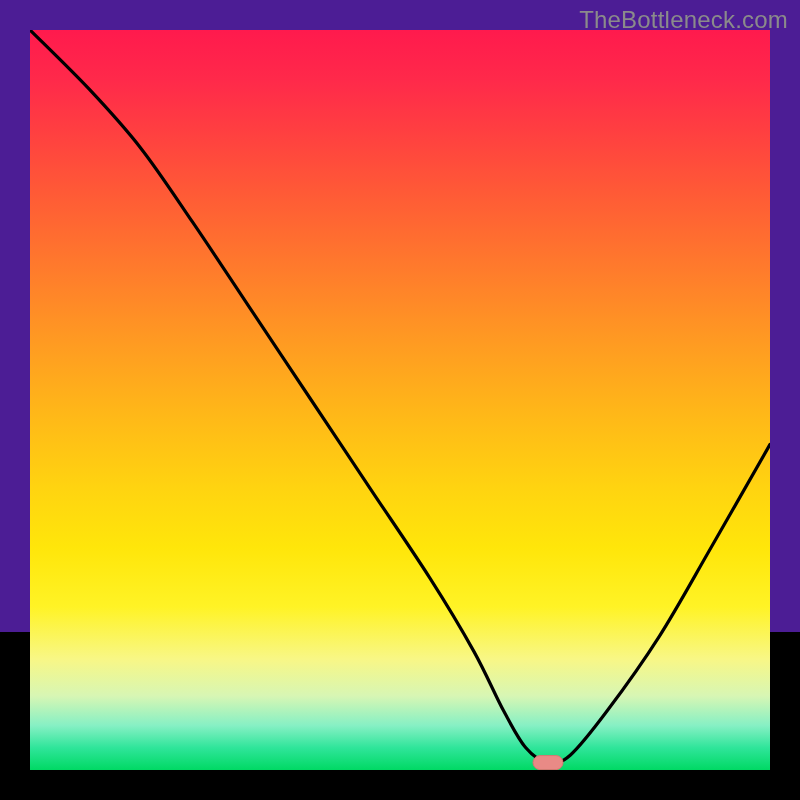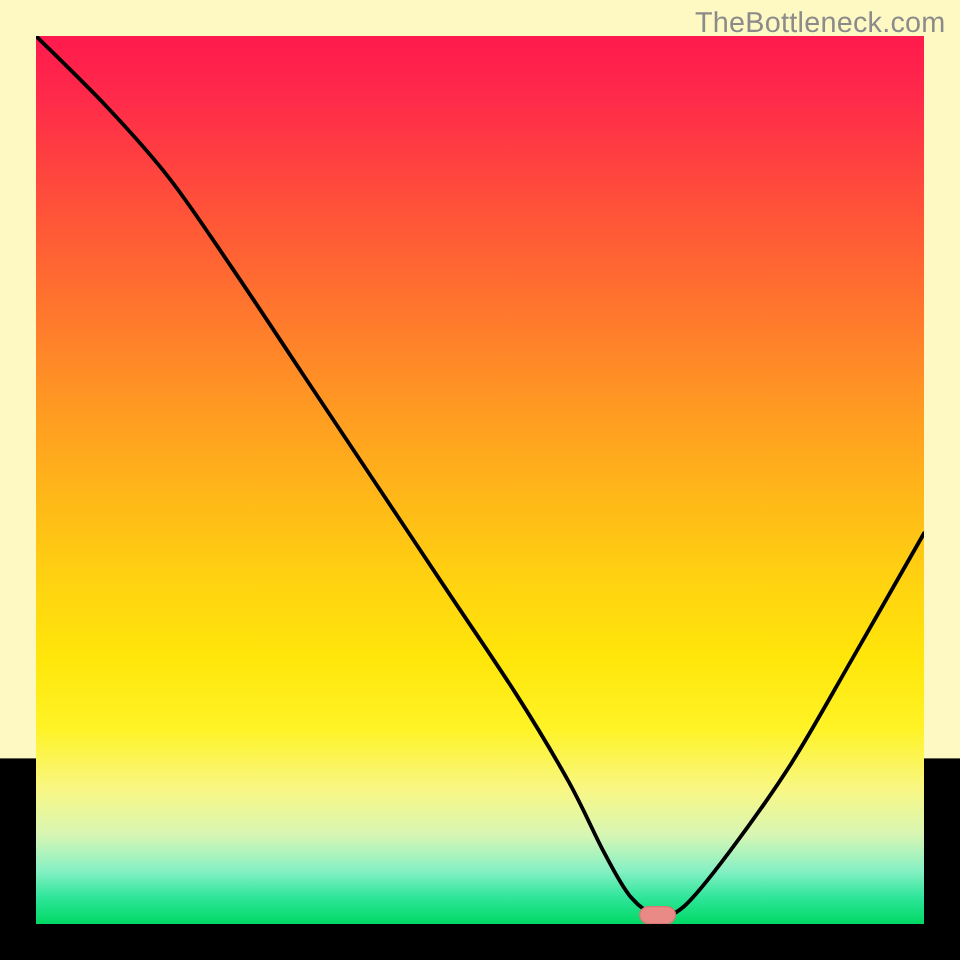--- a/index.html
+++ b/index.html
@@ -10,21 +10,21 @@
     background: #000;
     overflow: hidden;
     font-family: Arial, Helvetica, sans-serif;
   }
   .frame {
     position: absolute;
     left: 0;
     top: 0;
     width: 800px;
     height: 632px;
-    background: #fef9c3;
+    background: #4c1d95;
     text-align: center;
   }
   .plot {
     position: absolute;
     left: 30px;
     top: 30px;
     width: 740px;
     height: 740px;
     background: linear-gradient(to bottom,
       #ff1a4d 0%,

